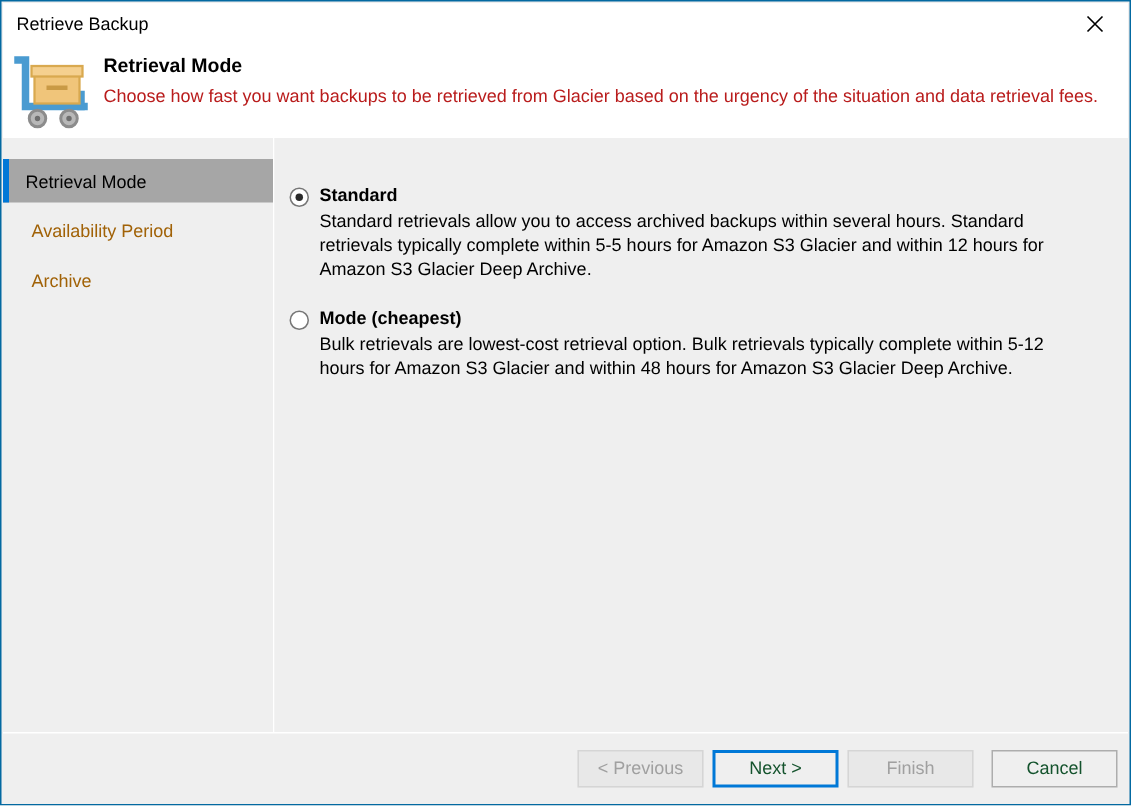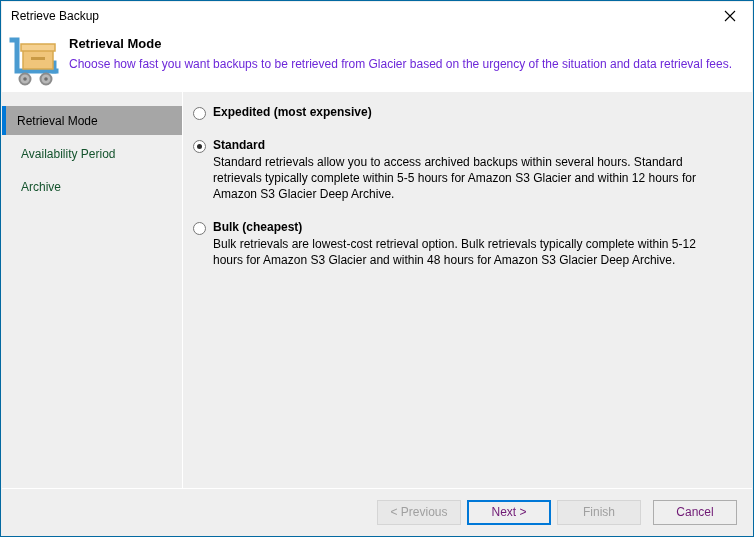--- a/index.html
+++ b/index.html
@@ -75,21 +75,21 @@
     padding-left: 5px;
   }
   .header-title {
     font-size: 13px;
     font-weight: bold;
     color: #000000;
     line-height: 18px;
   }
   .header-subtitle {
     font-size: 12px;
-    color: #6d28d9;
+    color: #b91c1c;
     line-height: 16px;
     padding-top: 3px;
   }
 
   
   .body-area {
     position: absolute;
     left: 1px;
     top: 91px;
     right: 1px;
@@ -116,21 +116,21 @@
     box-sizing: border-box;
     border-left: 4px solid transparent;
     cursor: default;
   }
   .nav-item.selected {
     background: #a6a6a6;
     border-left: 4px solid #0078d7;
     color: #000000;
     padding-left: 11px;
   }
-  .nav-item:not(.selected) { color: #14532d; }
+  .nav-item:not(.selected) { color: #a16207; }
   .nav-gap { height: 4px; }
 
   .content {
     flex: 1 1 auto;
     background: #efefef;
     padding: 13px 10px 0 10px;
     box-sizing: border-box;
   }
 
   .option {
@@ -185,31 +185,31 @@
     position: absolute;
     left: 1px;
     right: 1px;
     bottom: 1px;
     height: 47px;
     background: #efefef;
     border-top: 1px solid #ffffff;
     display: flex;
     align-items: center;
     justify-content: flex-end;
-    padding-right: 15px;
+    padding-right: 7px;
     box-sizing: border-box;
   }
   .btn {
     width: 84px;
     height: 25px;
     font-size: 12px;
     font-family: "Liberation Sans", sans-serif;
     background: #efefef;
     border: 1px solid #adadad;
-    color: #701a75;
+    color: #14532d;
     box-sizing: border-box;
     display: flex;
     align-items: center;
     justify-content: center;
     margin-left: 6px;
     cursor: default;
     padding: 0;
   }
   .btn.disabled {
     color: #a0a0a0;
@@ -277,38 +277,34 @@
       </div>
       <div class="nav-gap"></div>
       <div class="nav-item">
         <span>Archive</span>
       </div>
     </div>
 
     <div class="content">
 
       <div class="option">
-        <div class="option-head">
-          <span class="radio"></span>
-          <span class="option-label">Expedited (most expensive)</span>
-        </div>
       </div>
 
       <div class="option">
         <div class="option-head">
           <span class="radio checked"></span>
           <span class="option-label">Standard</span>
         </div>
         <div class="option-desc">Standard retrievals allow you to access archived backups within several hours. Standard retrievals typically complete within 5-5 hours for Amazon S3 Glacier and within 12 hours for Amazon S3 Glacier Deep Archive.</div>
       </div>
 
       <div class="option">
         <div class="option-head">
           <span class="radio"></span>
-          <span class="option-label">Bulk (cheapest)</span>
+          <span class="option-label">Mode (cheapest)</span>
         </div>
         <div class="option-desc">Bulk retrievals are lowest-cost retrieval option. Bulk retrievals typically complete within 5-12 hours for Amazon S3 Glacier and within 48 hours for Amazon S3 Glacier Deep Archive.</div>
       </div>
 
     </div>
   </div>
 
   <div class="footer">
     <div class="btn disabled">&lt; Previous</div>
     <div class="btn default">Next &gt;</div>

